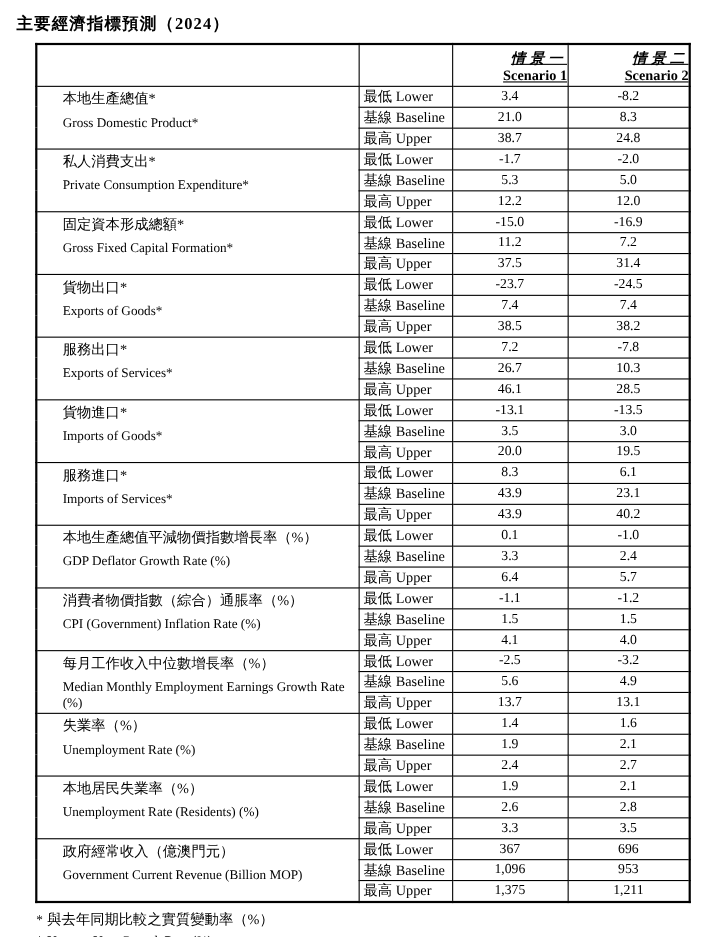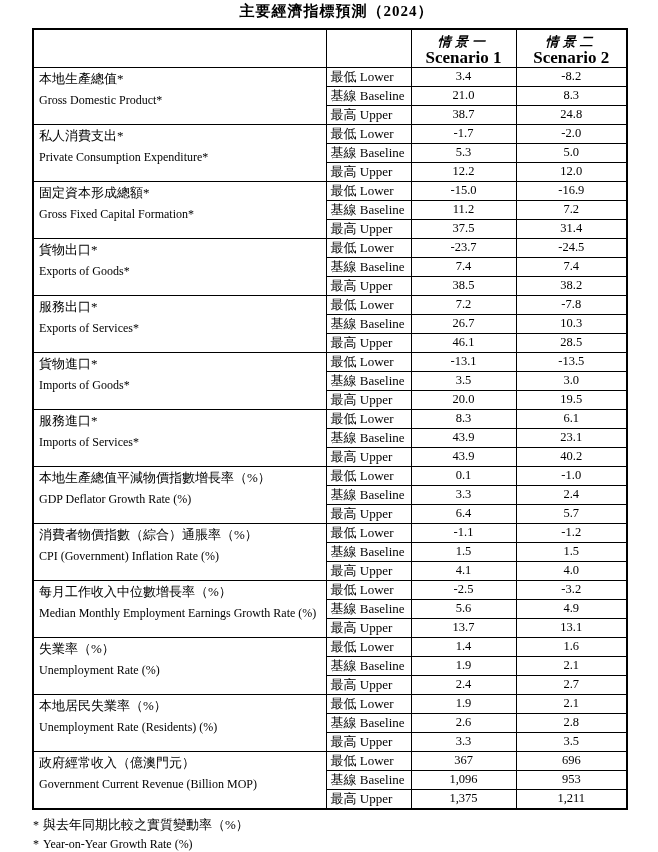--- a/index.html
+++ b/index.html
@@ -10,22 +10,21 @@
     font-family: "Liberation Serif", "DejaVu Serif", serif;
   }
   .page {
     position: relative;
     width: 658px;
     height: 852px;
     background: #fff;
     overflow: hidden;
   }
   .title-zh {
-    padding-top: 2px;
-    text-align: center;
+    padding-top: 13px;
     font-size: 15px;
     font-weight: bold;
     line-height: 19px;
     letter-spacing: 1px;
     margin-left: 15px;
   }
   .title-en {
     text-align: center;
     font-size: 13.5px;
     font-weight: bold;
@@ -42,37 +41,37 @@
   col.c-band  { width: 85px;  }
   col.c-s1    { width: 105px; }
   col.c-s2    { width: 111px; }
   td, th {
     border: 1px solid #000;
     padding: 0;
     vertical-align: middle;
     font-weight: normal;
   }
   tr.head-row td, tr.head-row th { height: 38px; }
-  th.scen { text-align: center; vertical-align: bottom; padding-bottom: 1px; }
+  th.scen { text-align: right; vertical-align: bottom; padding-bottom: 1px; text-decoration: underline; }
   .scen-zh {
     font-weight: bold;
     font-style: italic;
     font-size: 13px;
     letter-spacing: 4px;
     line-height: 17px;
   }
   .scen-en {
     font-weight: bold;
-    font-size: 17px;
+    font-size: 13px;
     letter-spacing: 0;
     line-height: 16px;
   }
   td.label-cell {
     vertical-align: top;
-    padding: 2px 4px 0 5px;
+    padding: 2px 4px 0 23px;
   }
   .lbl-zh { font-size: 13px; line-height: 17px; }
   .lbl-en { font-size: 12px; line-height: 15px; margin-top: 6px; }
   td.band-cell {
     font-size: 13px;
     padding: 0 2px 0 4px;
     height: 17px;
     white-space: nowrap;
   }
   td.val-cell {

